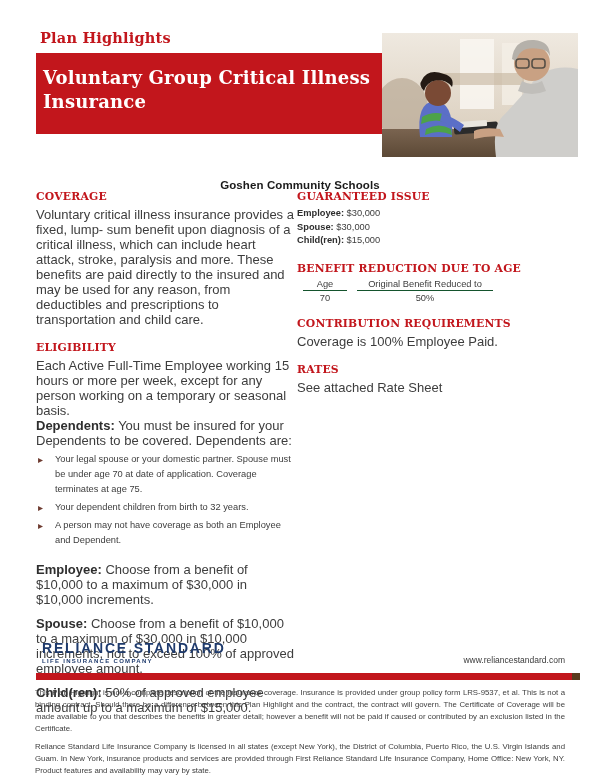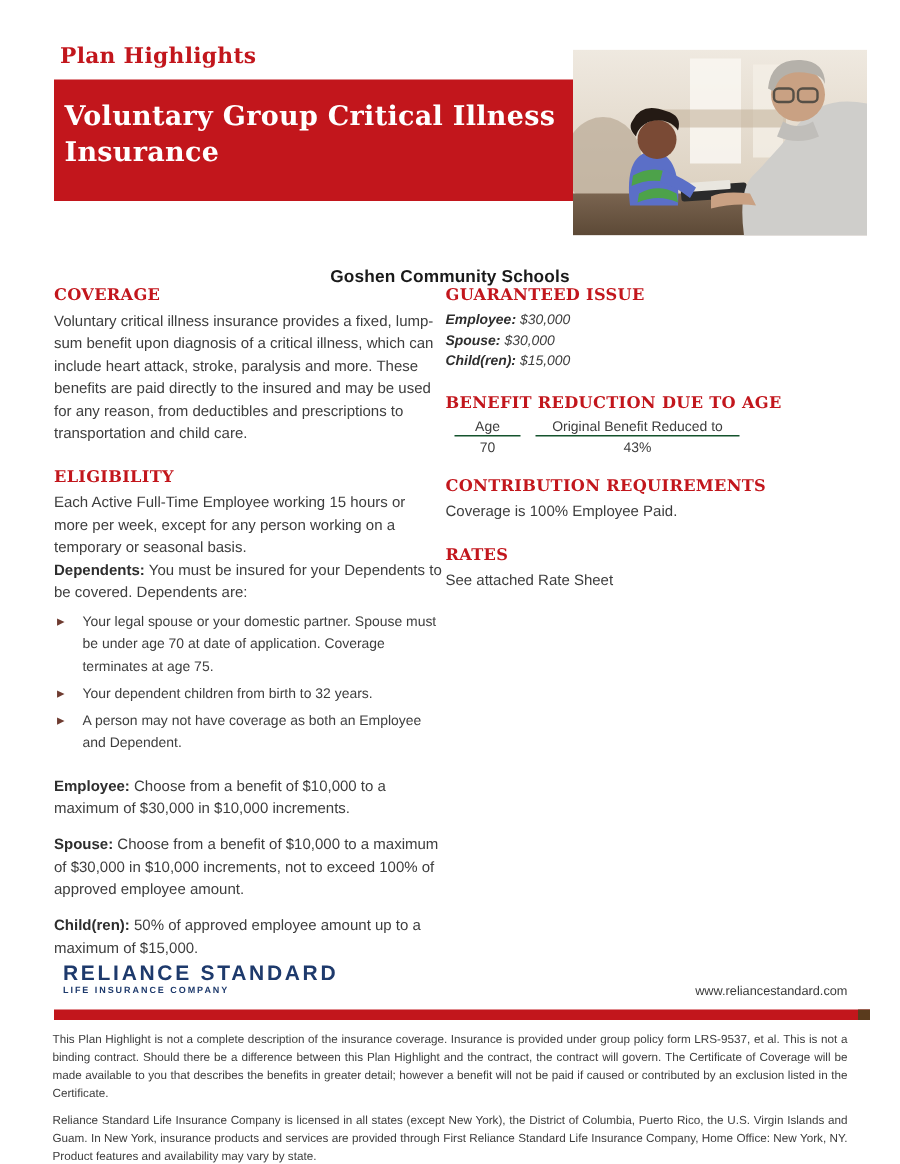--- a/index.html
+++ b/index.html
@@ -32,33 +32,33 @@
     font-weight:bold;font-size:11.5px;color:#1a1a1a;letter-spacing:.1px;margin-top:17px;
   }
   
   .content{position:absolute;left:36px;top:190px;width:534px;display:flex;}
   .col-left{width:259px;margin-right:2px;}
   .col-right{width:273px;padding-left:0;}
   .sec-h{
     font-family:"DejaVu Serif",serif;font-weight:bold;font-size:10.8px;
     color:var(--red);letter-spacing:.2px;margin:0 0 4px 0;
   }
-  .body-txt{font-size:10px;line-height:15px;margin:0;}
+  .body-txt{font-size:13px;line-height:15px;margin:0;}
   .mt-sec{margin-top:14px;}
   .para{margin:0 0 9px 0;}
   b.lead{color:#2e2e2e;}
   ul.arrows{list-style:none;margin:4px 0 0 0;padding:0;}
   ul.arrows li{
     position:relative;padding-left:19px;font-size:9.3px;line-height:15px;margin:0 0 3px 0;
   }
   ul.arrows li::before{
     content:"\25B8";position:absolute;left:2px;top:0;
     color:#6e3b30;font-size:10px;line-height:15px;
   }
-  .gi-line{font-size:9.3px;line-height:13.5px;margin:0;font-style:italic;}
+  .gi-line{font-size:9.3px;line-height:13.5px;margin:0;}
   
   .age-tbl{margin:2px 0 0 6px;font-size:9.3px;}
   .age-tbl .hdr span, .age-tbl .row span{display:inline-block;text-align:center;}
   .age-col{width:44px;}
   .red-col{width:136px;margin-left:10px;}
   .age-tbl .hdr span{border-bottom:1px solid #14532d;padding-bottom:1px;}
   .age-tbl .row span{padding-top:2px;}
   
   .footer{position:absolute;left:0;top:641px;width:600px;}
   .logo-row{position:relative;height:27px;margin:0 35px 0 35px;}
@@ -174,21 +174,21 @@
         <p class="gi-line"><b class="lead">Child(ren):</b> <span>$15,000</span></p>
       </div>
 
       <div class="mt-sec">
         <h3 class="sec-h">BENEFIT REDUCTION DUE TO AGE</h3>
         <div class="age-tbl">
           <div class="hdr">
             <span class="age-col">Age</span><span class="red-col">Original Benefit Reduced to</span>
           </div>
           <div class="row">
-            <span class="age-col">70</span><span class="red-col">43%</span>
+            <span class="age-col">70</span><span class="red-col">50%</span>
           </div>
         </div>
       </div>
 
       <div class="mt-sec">
         <h3 class="sec-h">CONTRIBUTION REQUIREMENTS</h3>
         <p class="body-txt">Coverage is 100% Employee Paid.</p>
       </div>
 
       <div class="mt-sec">

